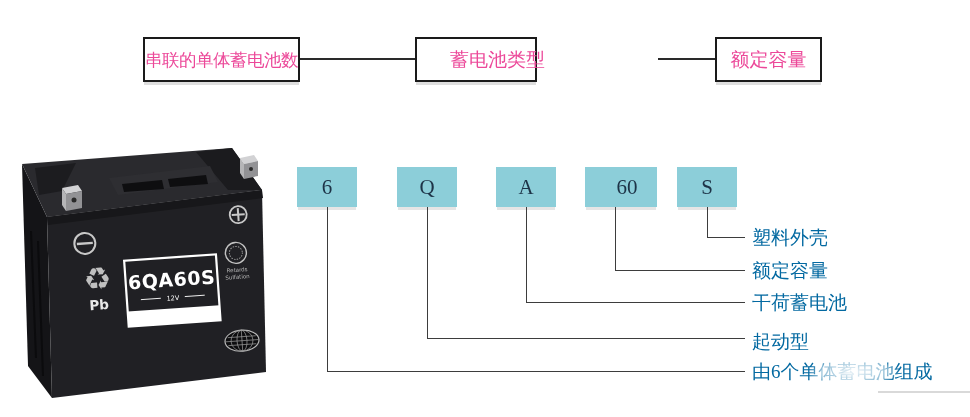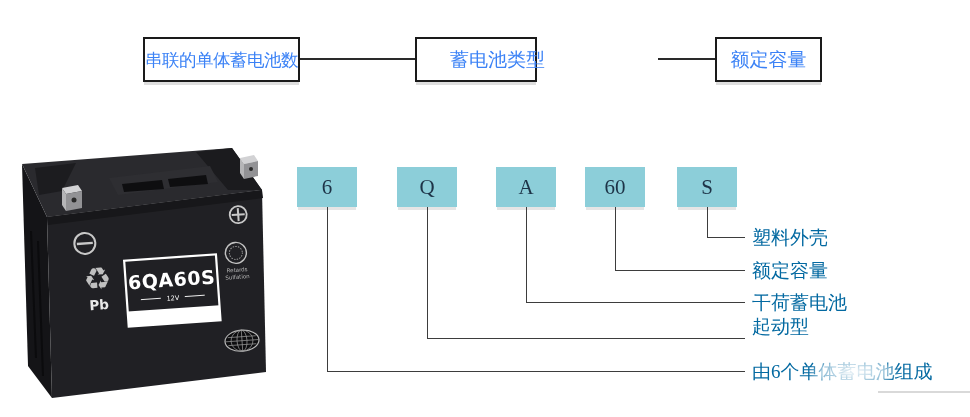--- a/index.html
+++ b/index.html
@@ -3,21 +3,21 @@
 <meta charset="utf-8">
 <style>
   html,body{margin:0;padding:0;background:#ffffff;}
   .stage{
     position:relative;width:970px;height:417px;background:#fff;overflow:hidden;
     font-family:"Liberation Serif", serif;
   }
   
   .hbox{
     position:absolute;height:45px;box-sizing:border-box;
-    border:2px solid #1a1a1a;background:#fff;color:#3b82f6;
+    border:2px solid #1a1a1a;background:#fff;color:#ec4899;
     display:flex;align-items:center;justify-content:center;
     font-size:19px;white-space:nowrap;
     box-shadow:0 4px 0 -1px rgba(0,0,0,0.13);
   }
   .hbox.tight{font-size:17.5px;letter-spacing:-0.5px;}
   .hline{position:absolute;height:2px;background:#2a2a2a;}
   
   .cbox{
     position:absolute;width:60px;height:40px;top:167px;
     background:var(--code-box-bg,#8cced9);
@@ -54,33 +54,33 @@
 
   <div class="hbox tight" style="left:143px;top:37px;width:157px;">串联的单体蓄电池数</div>
   <div class="hline" style="left:300px;top:58px;width:115px;"></div>
   <div class="hbox" style="left:415px;top:37px;width:122px;padding-left:43px;">蓄电池类型</div>
   <div class="hline" style="left:658px;top:58px;width:57px;"></div>
   <div class="hbox" style="left:715px;top:37px;width:107px;">额定容量</div>
 
   <div class="cbox" style="left:297px;">6</div>
   <div class="cbox" style="left:397px;">Q</div>
   <div class="cbox" style="left:496px;">A</div>
-  <div class="cbox" style="left:585px;">60</div>
+  <div class="cbox" style="left:585px;padding-left:12px;">60</div>
   <div class="cbox" style="left:677px;">S</div>
 
   <div class="elbow" style="left:707px;top:207px;width:38px;height:31px;"></div>
   <div class="elbow" style="left:615px;top:207px;width:130px;height:64px;"></div>
   <div class="elbow" style="left:526px;top:207px;width:219px;height:96px;"></div>
   <div class="elbow" style="left:427px;top:207px;width:318px;height:132px;"></div>
   <div class="elbow" style="left:327px;top:207px;width:418px;height:165px;"></div>
 
   <div class="mlabel" style="top:225px;">塑料外壳</div>
   <div class="mlabel" style="top:258px;">额定容量</div>
   <div class="mlabel" style="top:290px;">干荷蓄电池</div>
-  <div class="mlabel" style="top:314px;">起动型</div>
+  <div class="mlabel" style="top:329px;">起动型</div>
   <div class="mlabel" style="top:359px;">由6个单体蓄电池组成</div>
 
   <div class="wmark"></div>
   <div class="artifact-line"></div>
 
   <svg class="battery" viewBox="0 0 252 260">
 
     <polygon points="8,18 33,71 38,252 14,220" fill="#141417"></polygon>
     <path d="M17,85 L22,212" stroke="#0b0b0d" stroke-width="2" fill="none"></path>
     <path d="M24,95 L29,230" stroke="#0b0b0d" stroke-width="2" fill="none"></path>

